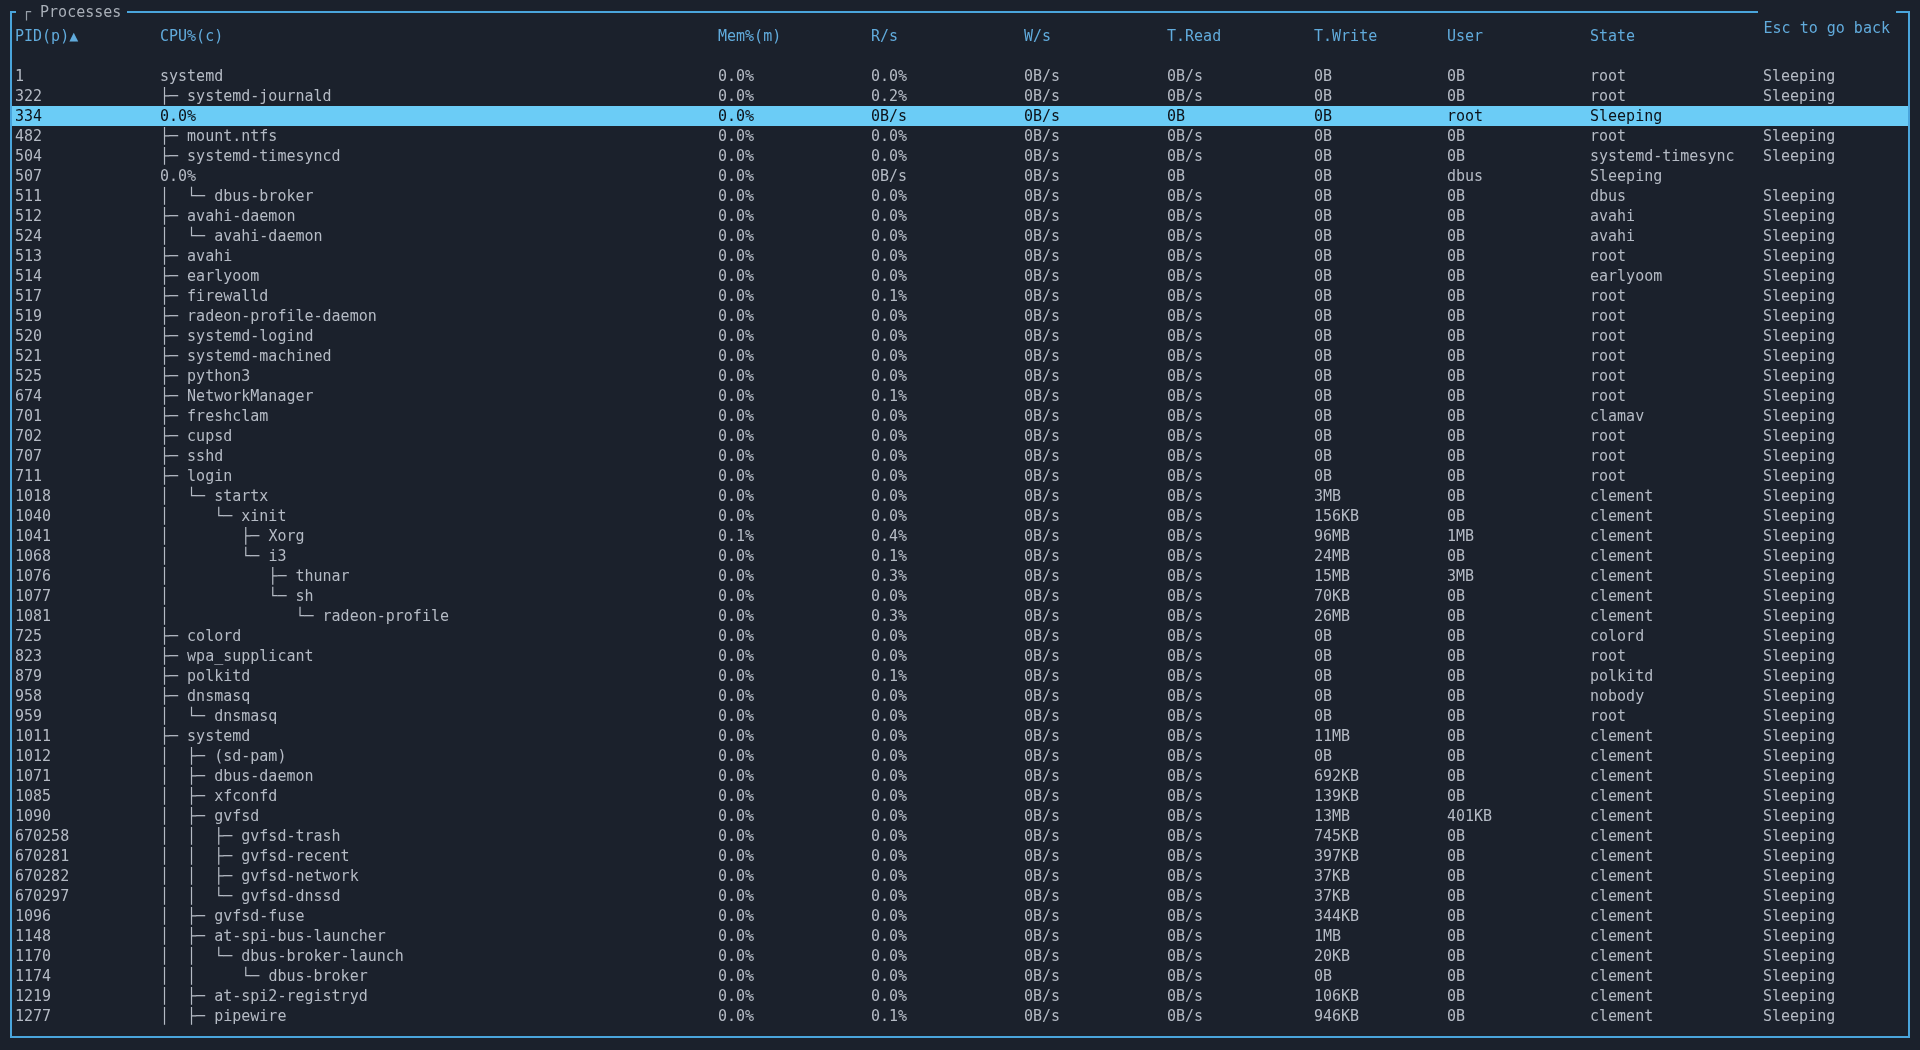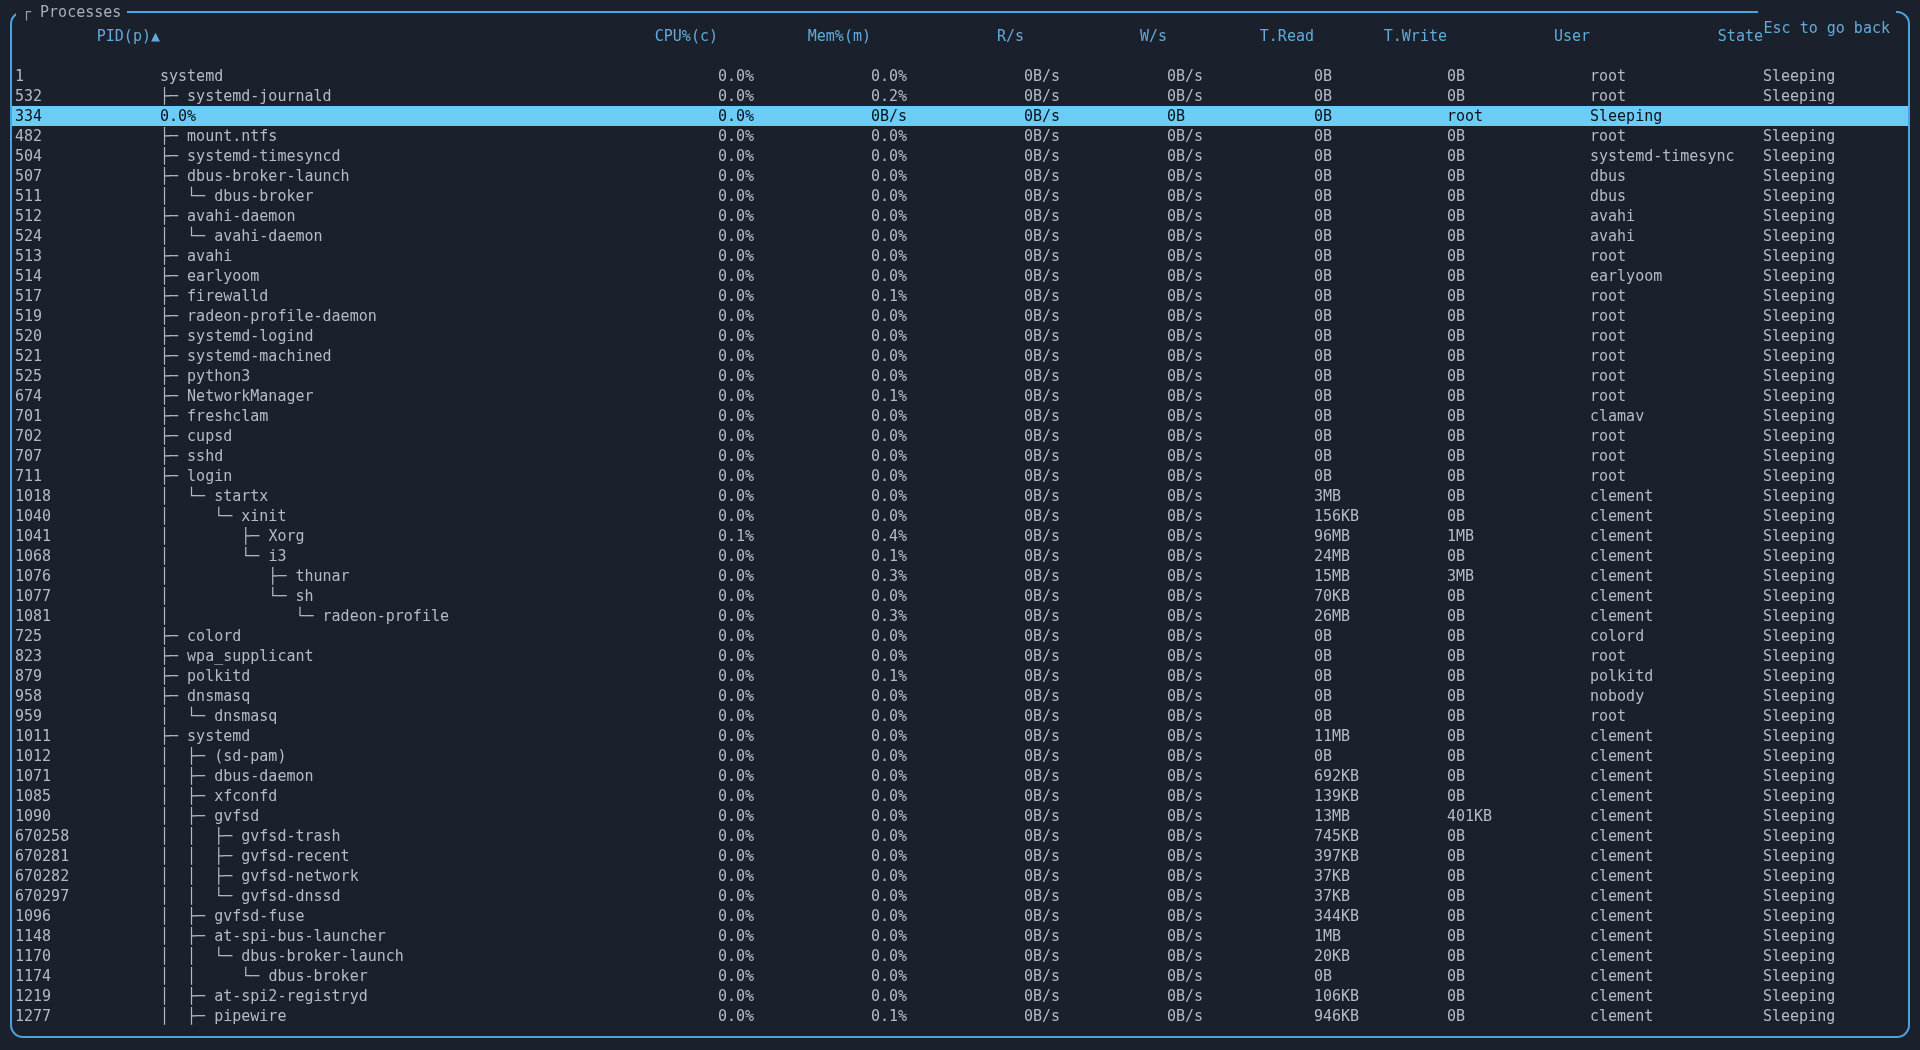--- a/index.html
+++ b/index.html
@@ -3,31 +3,31 @@
 <meta charset="utf-8">
 <style>
   :root{
     --bg:#1b212c; --border:#4aa5dc; --hdr:#61abdc; --txt:#b5bbc5;
     --title:#a9afb8; --selbg:#6bccf6; --selfg:#0c1118;
   }
   *{margin:0;padding:0;box-sizing:border-box;}
   html,body{width:1920px;height:1050px;background:var(--bg);overflow:hidden;}
   body{font-family:"DejaVu Sans Mono","Liberation Mono",monospace;font-size:15px;color:var(--txt);}
   .panel{position:absolute;left:10px;top:11px;right:10px;bottom:12px;
-         border:2px solid var(--border);border-radius:13px;background:var(--bg);}
+         border:2px solid var(--border);border-radius:0;background:var(--bg);}
   .panel-title{position:absolute;top:-12px;left:4px;background:var(--bg);
                padding:0 6px;color:var(--title);line-height:22px;white-space:pre;}
   .panel-title .corner{color:#98a0aa;}
   .panel-hint{position:absolute;top:-12px;right:12px;background:var(--bg);
               padding:16px 6px;color:var(--hdr);line-height:22px;}
   .rows-area{position:absolute;left:0;top:0;right:0;bottom:0;overflow:hidden;}
   .row,.header-row{display:grid;height:20px;line-height:20px;
      grid-template-columns:145px 558px 153px 153px 143px 147px 133px 143px 173px 1fr;
      padding-left:3px;align-items:center;}
-  .header-row{margin-top:13px;color:var(--hdr);text-align:right;}
+  .header-row{margin-top:13px;color:var(--hdr);}
   .spacer{height:20px;}
   .cell{white-space:pre;overflow:hidden;}
   .hcell{white-space:pre;cursor:pointer;}
   .row.selected{background:var(--selbg);color:var(--selfg);}
   .tree{white-space:pre;}
 </style>
 </head>
 <body>
 
 <div class="panel">
@@ -54,21 +54,21 @@
     <span class="cell">0.0%</span>
     <span class="cell">0B/s</span>
     <span class="cell">0B/s</span>
     <span class="cell">0B</span>
     <span class="cell">0B</span>
     <span class="cell">root</span>
     <span class="cell">Sleeping</span>
   </div>
 
   <div class="row">
-    <span class="cell">532</span>
+    <span class="cell">322</span>
     <span class="cell"><span class="tree">├─ </span><span>systemd-journald</span></span>
     <span class="cell">0.0%</span>
     <span class="cell">0.2%</span>
     <span class="cell">0B/s</span>
     <span class="cell">0B/s</span>
     <span class="cell">0B</span>
     <span class="cell">0B</span>
     <span class="cell">root</span>
     <span class="cell">Sleeping</span>
   </div>
@@ -106,21 +106,20 @@
     <span class="cell">0B/s</span>
     <span class="cell">0B/s</span>
     <span class="cell">0B</span>
     <span class="cell">0B</span>
     <span class="cell">systemd-timesync</span>
     <span class="cell">Sleeping</span>
   </div>
 
   <div class="row">
     <span class="cell">507</span>
-    <span class="cell"><span class="tree">├─ </span><span>dbus-broker-launch</span></span>
     <span class="cell">0.0%</span>
     <span class="cell">0.0%</span>
     <span class="cell">0B/s</span>
     <span class="cell">0B/s</span>
     <span class="cell">0B</span>
     <span class="cell">0B</span>
     <span class="cell">dbus</span>
     <span class="cell">Sleeping</span>
   </div>
 

